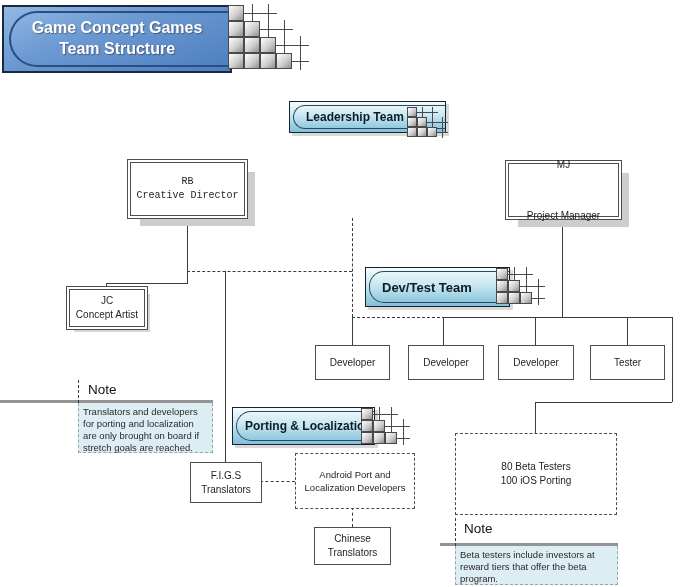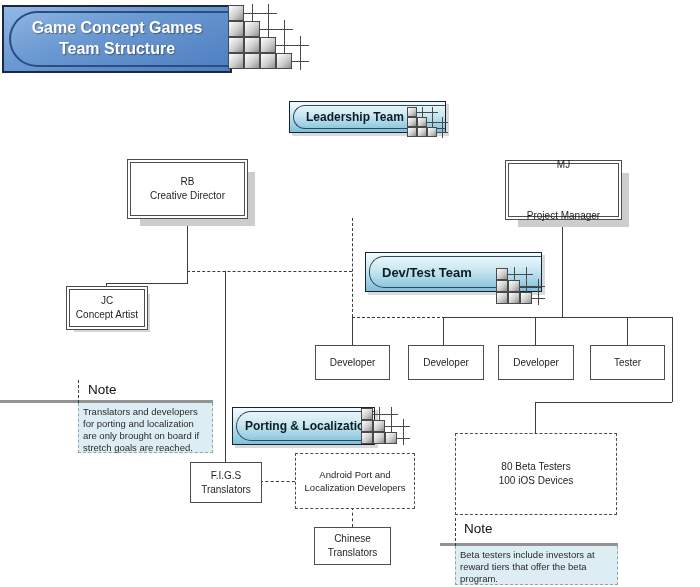--- a/index.html
+++ b/index.html
@@ -123,21 +123,21 @@
       <div class="cl" style="left: 19.5px; top: 5px; width: 11px; height: 1px;"></div>
       <div class="cl" style="left: 25px; top: -0.5px; width: 1px; height: 11px;"></div>
       <div class="cl" style="left: 19.5px; top: 15px; width: 11px; height: 1px;"></div>
       <div class="cl" style="left: 25px; top: 9.5px; width: 1px; height: 11px;"></div>
       <div class="cl" style="left: 29.5px; top: 15px; width: 11px; height: 1px;"></div>
       <div class="cl" style="left: 35px; top: 9.5px; width: 1px; height: 11px;"></div>
       <div class="cl" style="left: 29.5px; top: 25px; width: 11px; height: 1px;"></div>
       <div class="cl" style="left: 35px; top: 19.5px; width: 1px; height: 11px;"></div>
     </div>
 
-  <div class="banner" style="left:365px;top:252px;width:143px;height:38px;padding-left:32px;">
+  <div class="banner" style="left:365px;top:267px;width:143px;height:38px;">
     <div class="pill"></div>
     <div class="blabel" style="font-size:13px;">Dev/Test Team</div>
   </div>
   <div class="stair" style="left:496px;top:268px;">
       <div class="sq" style="left: 0px; top: 0px; width: 12px; height: 12px;"></div>
       <div class="sq" style="left: 0px; top: 12px; width: 12px; height: 12px;"></div>
       <div class="sq" style="left: 0px; top: 24px; width: 12px; height: 12px;"></div>
       <div class="sq" style="left: 12px; top: 12px; width: 12px; height: 12px;"></div>
       <div class="sq" style="left: 12px; top: 24px; width: 12px; height: 12px;"></div>
       <div class="sq" style="left: 24px; top: 24px; width: 12px; height: 12px;"></div>
@@ -169,21 +169,21 @@
       <div class="cl" style="left: 23.4px; top: 6px; width: 13.2px; height: 1px;"></div>
       <div class="cl" style="left: 30px; top: -0.6px; width: 1px; height: 13.2px;"></div>
       <div class="cl" style="left: 23.4px; top: 18px; width: 13.2px; height: 1px;"></div>
       <div class="cl" style="left: 30px; top: 11.4px; width: 1px; height: 13.2px;"></div>
       <div class="cl" style="left: 35.4px; top: 18px; width: 13.2px; height: 1px;"></div>
       <div class="cl" style="left: 42px; top: 11.4px; width: 1px; height: 13.2px;"></div>
       <div class="cl" style="left: 35.4px; top: 30px; width: 13.2px; height: 1px;"></div>
       <div class="cl" style="left: 42px; top: 23.4px; width: 1px; height: 13.2px;"></div>
     </div>
 
-  <div class="box dbl" style="left:130px;top:162px;width:113px;height:52px;">
+  <div class="box dbl" style="left:130px;top:162px;width:113px;height:52px;font-family:Liberation Mono, monospace;">
     <span>RB</span>
     <span>Creative Director</span>
   </div>
   <div class="box dbl" style="left:508px;top:163px;width:109px;height:52px;gap:37px;">
     <span>MJ</span>
     <span>Project Manager</span>
   </div>
   <div class="box dbl-sm" style="left:69px;top:289px;width:74px;height:36px;">
     <span>JC</span>
     <span>Concept Artist</span>
@@ -209,21 +209,21 @@
   <div class="box dashbox" style="left:295px;top:453px;width:118px;height:54px;font-size:9.5px;">
     <span>Android Port and</span>
     <span>Localization Developers</span>
   </div>
   <div class="box" style="left:314px;top:527px;width:75px;height:36px;">
     <span>Chinese</span>
     <span>Translators</span>
   </div>
   <div class="box dashbox" style="left:455px;top:433px;width:160px;height:80px;">
     <span>80 Beta Testers</span>
-    <span>100 iOS Devices</span>
+    <span>100 iOS Porting</span>
   </div>
 
   <div class="rule" style="left:0px;top:400px;width:213px;"></div>
   <div class="vdash" style="left:78px;top:380px;height:23px;"></div>
   <div class="note-title" style="left:88px;top:382px;">Note</div>
   <div class="note-body" style="left:78px;top:403px;width:135px;height:50px;">Translators and developers for porting and localization are only brought on board if stretch goals are reached.</div>
 
   <div class="rule" style="left:440px;top:543px;width:178px;"></div>
   <div class="vdash" style="left:455px;top:518px;height:28px;"></div>
   <div class="note-title" style="left:464px;top:521px;">Note</div>

